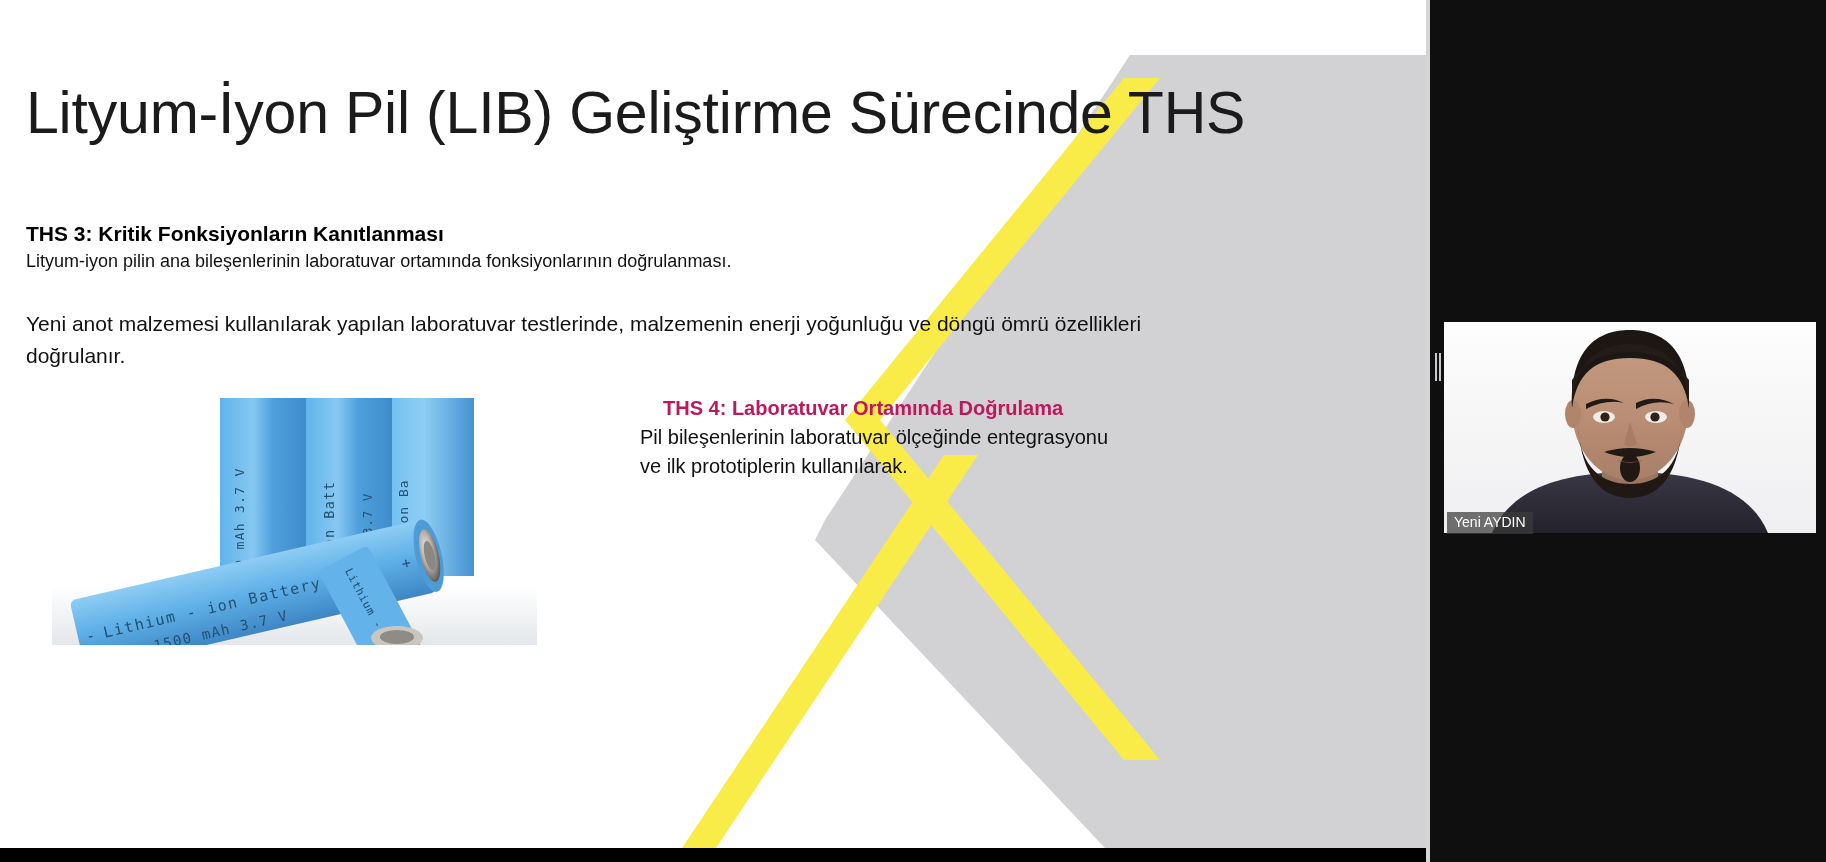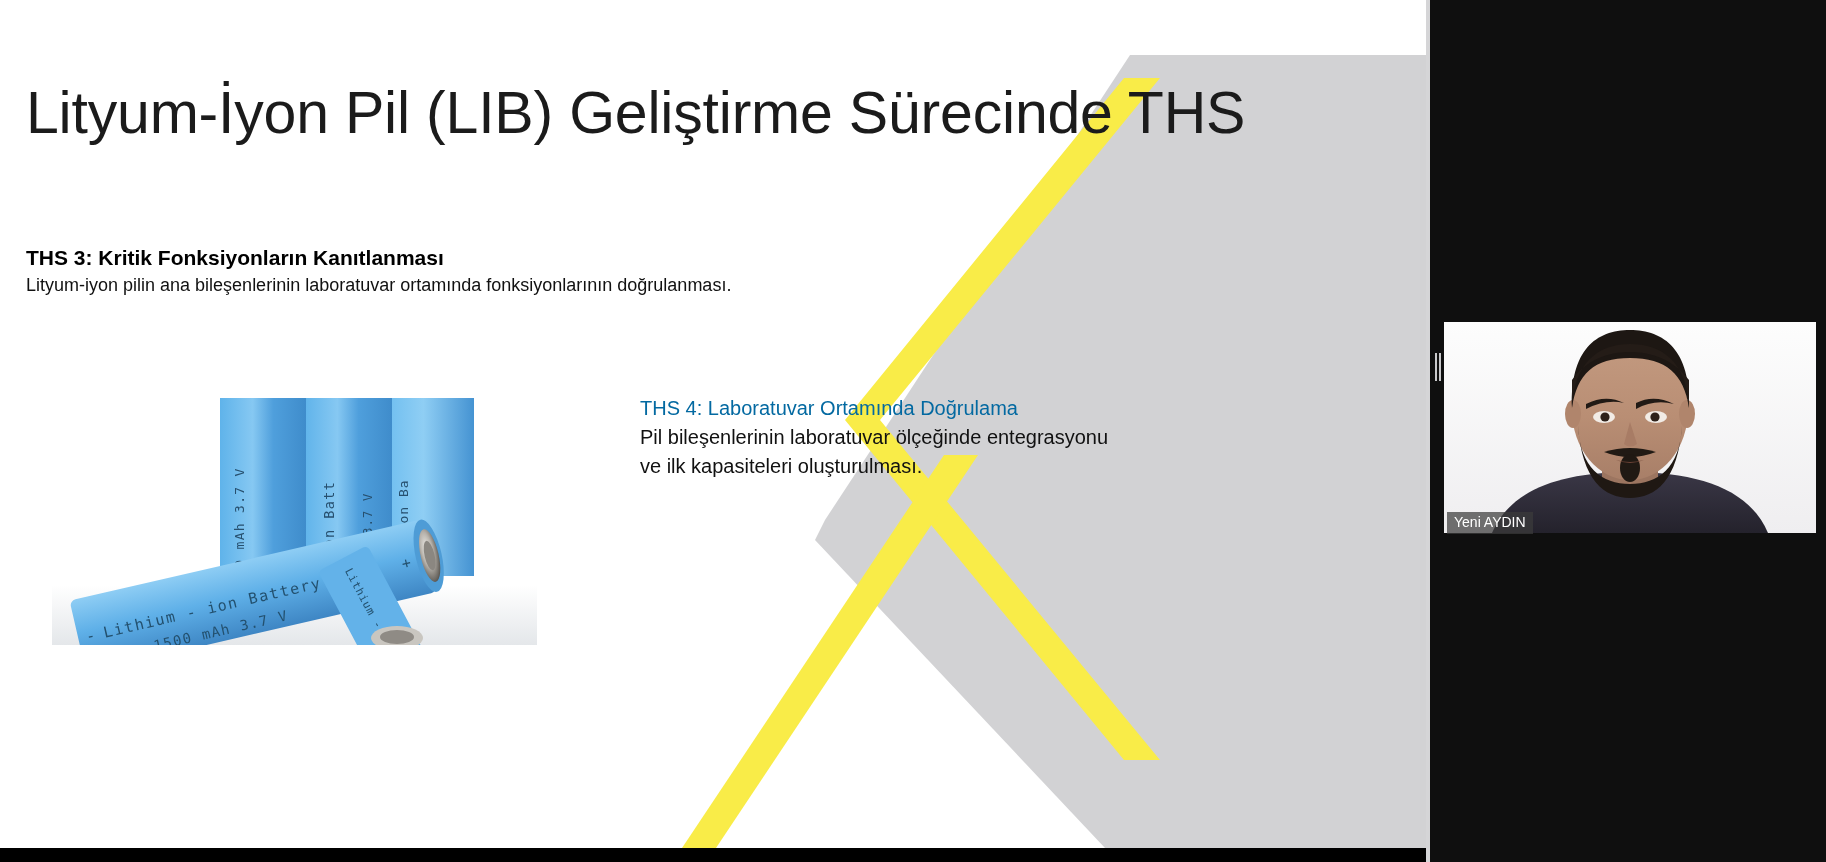--- a/index.html
+++ b/index.html
@@ -64,21 +64,20 @@
     letter-spacing: -0.2px;
     white-space: nowrap;
   }
 
   #intro-block {
     position: absolute;
     left: 26px;
     top: 219px;
     width: 1180px;
     color: #111111;
-    margin-top: 24px;
   }
   .intro-heading {
     font-size: 21px;
     font-weight: 700;
     line-height: 1.42;
     color: #000000;
   }
   .intro-line {
     font-size: 18px;
     font-weight: 400;
@@ -108,23 +107,24 @@
   
   #ths4-block {
     position: absolute;
     left: 640px;
     top: 394px;
     width: 535px;
     color: #111111;
   }
   .ths4-heading {
     font-size: 20px;
-    font-weight: 400;
+    font-weight: 700;
     line-height: 1.46;
-    color: #0369a1;
+    color: #be185d;
+    margin-left: 23px;
   }
   .ths4-line {
     font-size: 20px;
     font-weight: 400;
     line-height: 1.46;
     color: #111111;
   }
   .ths4-gap { height: 32px; }
   .ths4-para {
     font-size: 20px;
@@ -213,20 +213,21 @@
           <polygon points="1430,620 1430,848 1240,848" fill="#d2d2d4" opacity="0"></polygon>
         </svg>
       </div>
 
       <div id="slide-title">Lityum-İyon Pil (LIB) Geliştirme Sürecinde THS</div>
 
       <div id="intro-block">
         <div class="intro-heading">THS 3: Kritik Fonksiyonların Kanıtlanması</div>
         <div class="intro-line">Lityum-iyon pilin ana bileşenlerinin laboratuvar ortamında fonksiyonlarının doğrulanması.</div>
         <div class="intro-gap"></div>
+        <div class="intro-para">Yeni anot malzemesi kullanılarak yapılan laboratuvar testlerinde, malzemenin enerji yoğunluğu ve döngü ömrü özellikleri doğrulanır.</div>
       </div>
 
       <div id="battery-photo">
         <svg class="bsvg" viewBox="0 0 485 265" preserveAspectRatio="none">
           <defs>
             <linearGradient id="cellg" x1="0" y1="0" x2="1" y2="0">
               <stop offset="0%" stop-color="#5fb3ea"></stop>
               <stop offset="38%" stop-color="#86c8f2"></stop>
               <stop offset="62%" stop-color="#4f9fdc"></stop>
               <stop offset="100%" stop-color="#3f8ccb"></stop>
@@ -289,21 +290,21 @@
           </g>
 
           <ellipse cx="345" cy="258" rx="26" ry="12" fill="#c9c6c0"></ellipse>
           <ellipse cx="345" cy="257" rx="17" ry="7" fill="#8f8b85"></ellipse>
         </svg>
       </div>
 
       <div id="ths4-block">
         <div class="ths4-heading">THS 4: Laboratuvar Ortamında Doğrulama</div>
         <div class="ths4-line">Pil bileşenlerinin laboratuvar ölçeğinde entegrasyonu</div>
-        <div class="ths4-line">ve ilk kapasiteleri oluşturulması.</div>
+        <div class="ths4-line">ve ilk prototiplerin kullanılarak.</div>
         <div class="ths4-gap"></div>
       </div>
 
     </div>
   </div>
 
   <div id="rail"></div>
   <div id="rail-divider"></div>
 
   <div id="drag-handle">

